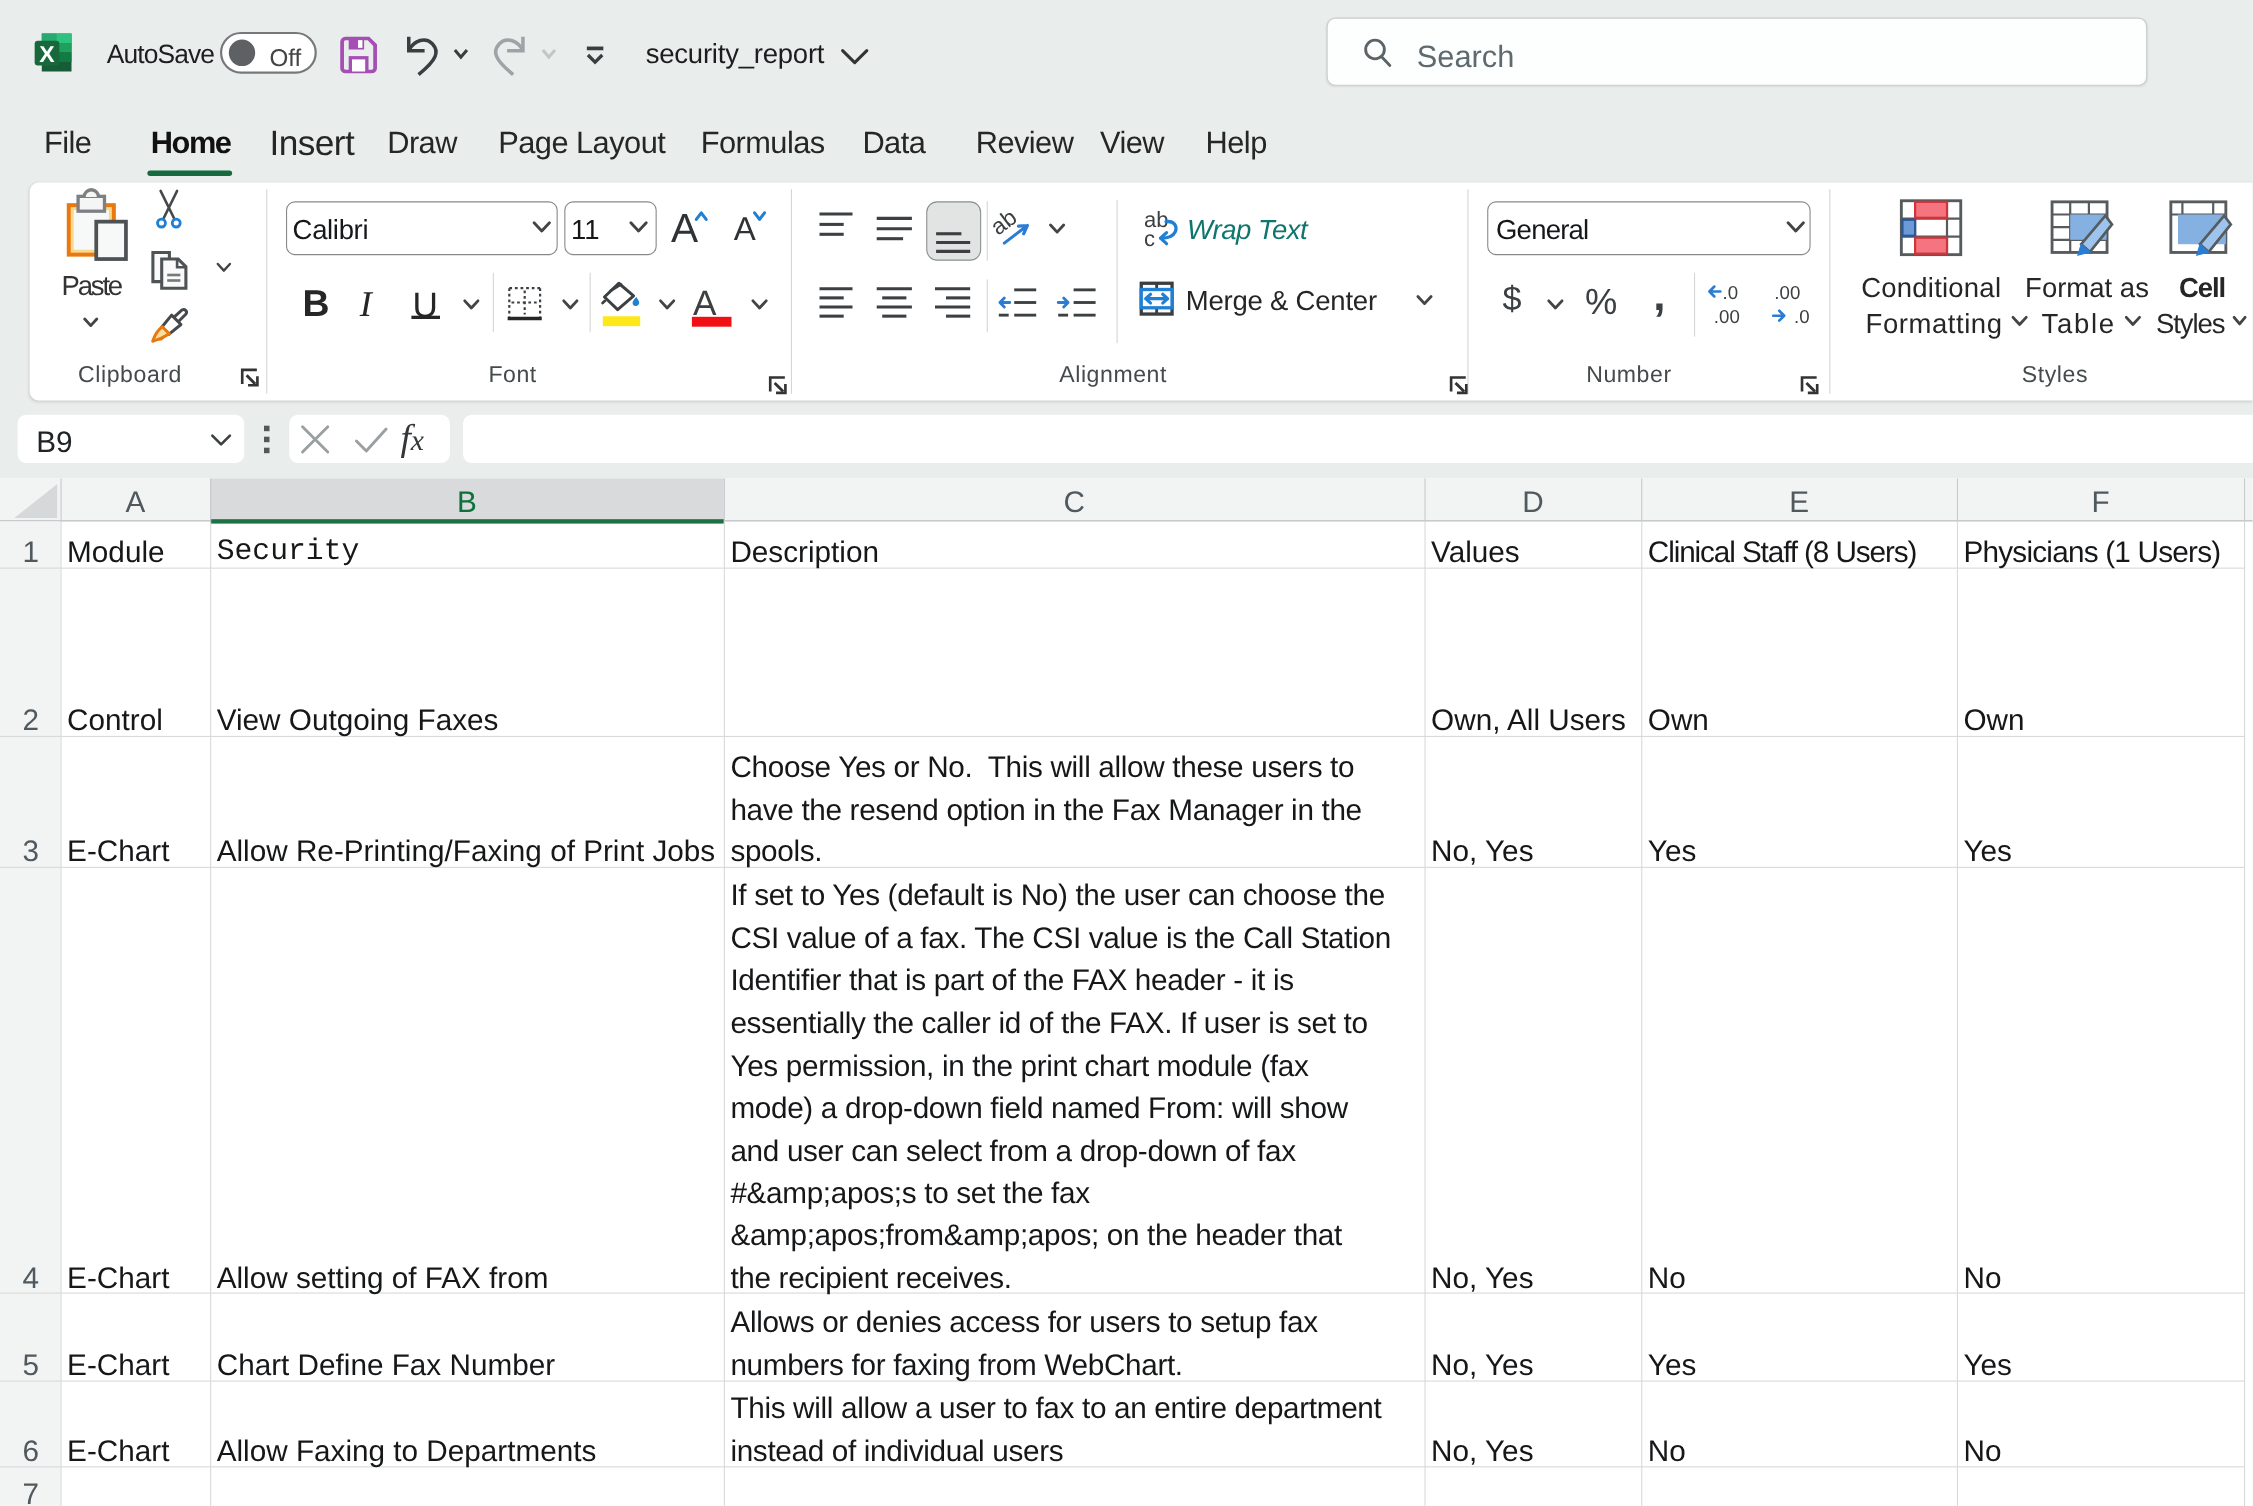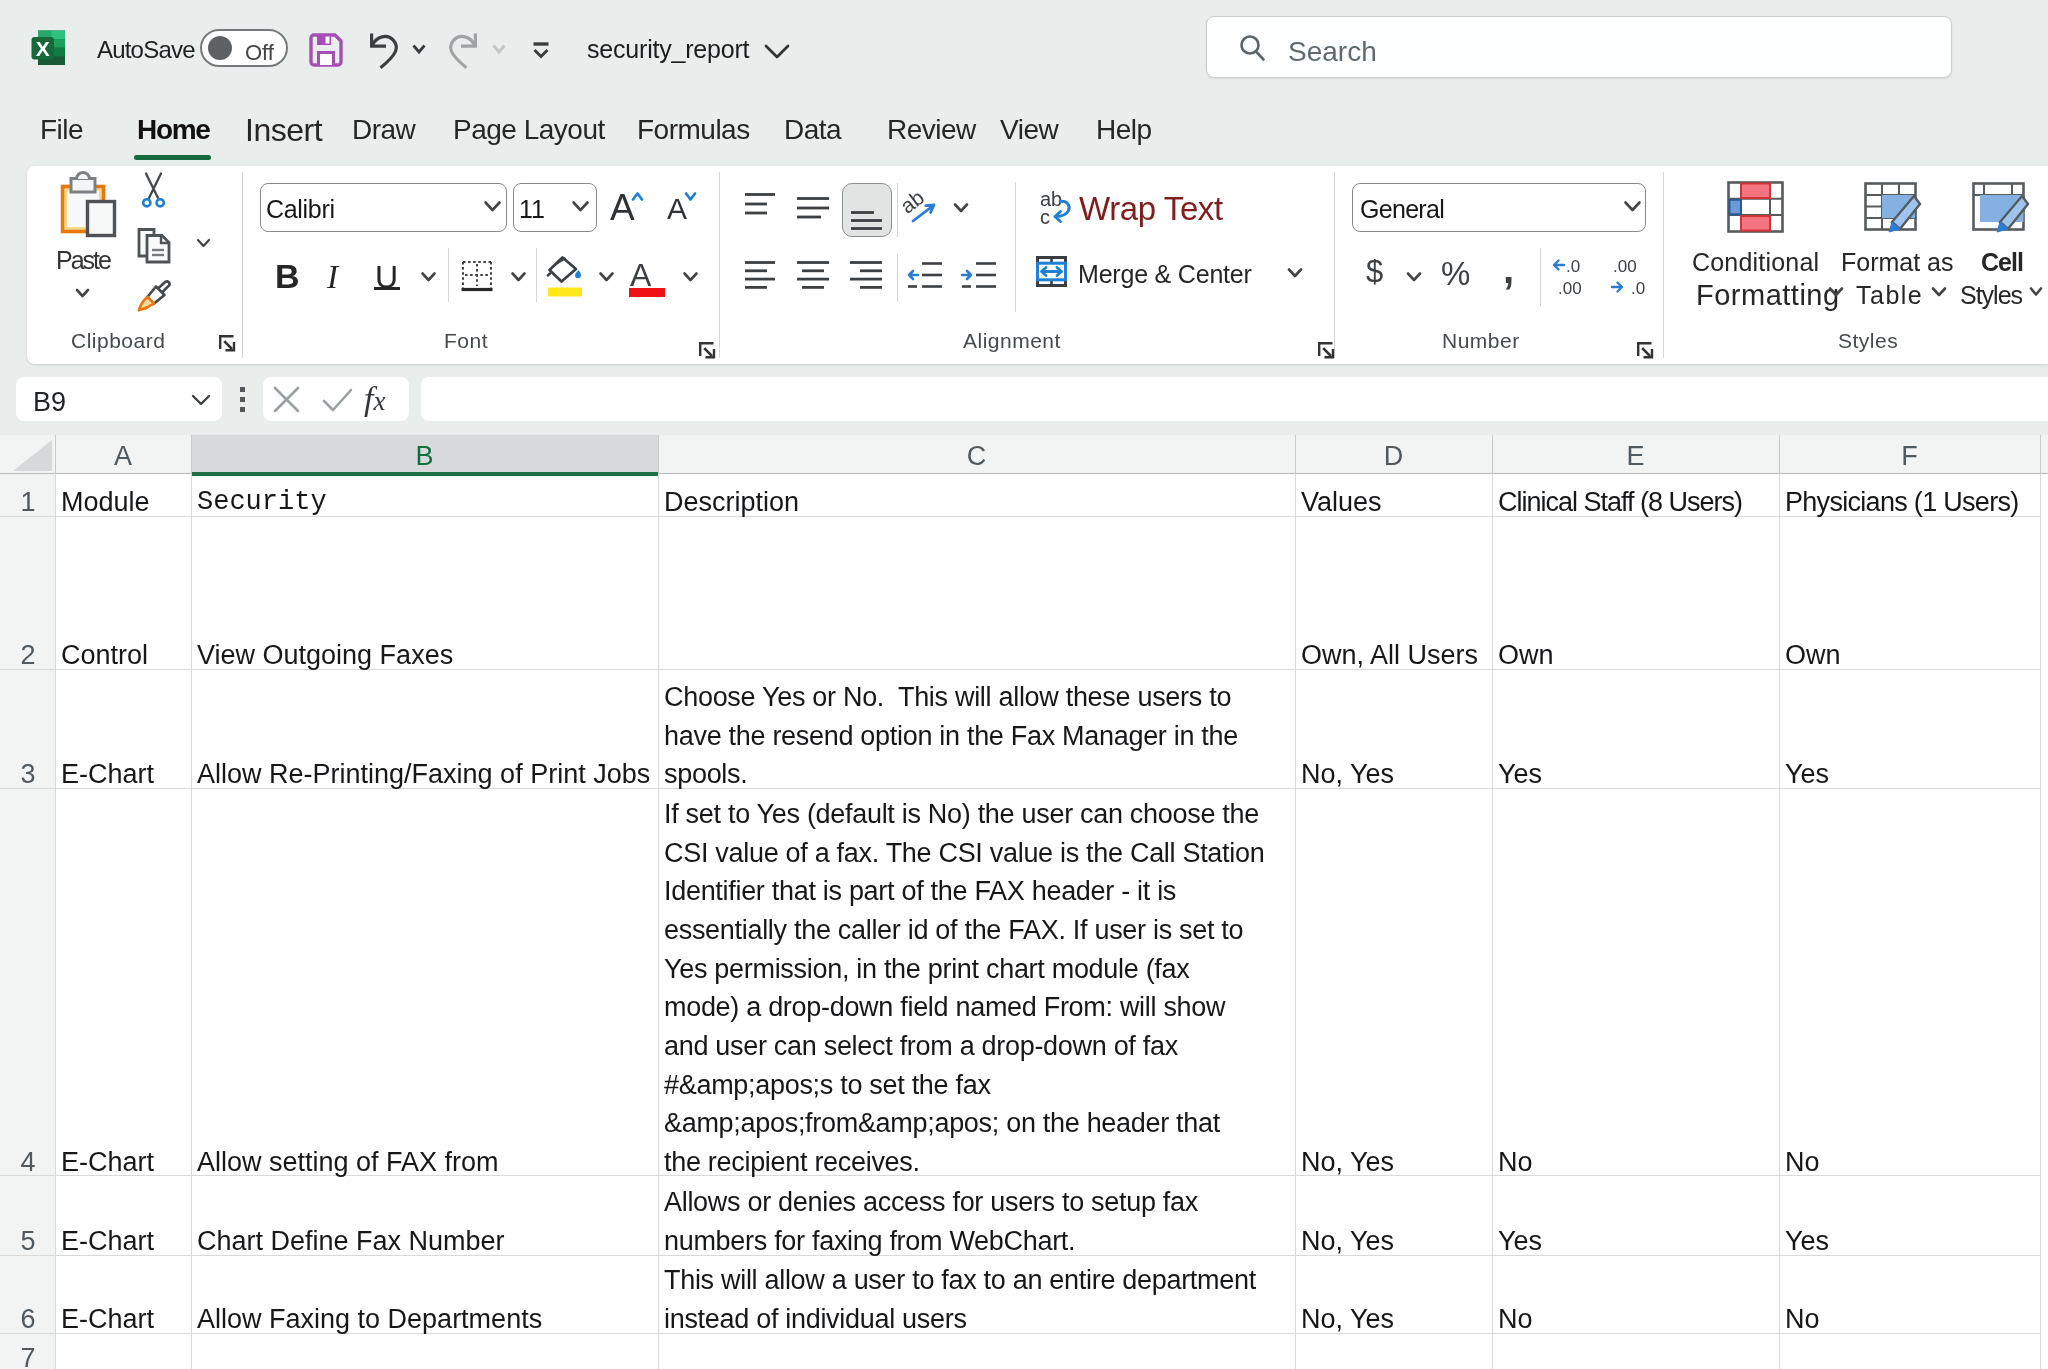--- a/index.html
+++ b/index.html
@@ -279,21 +279,21 @@
   <path d="M0 13 L9 13 M9 13 L5 9 M9 13 L5 17" stroke="#2b7cd3" stroke-width="2.6" fill="none" stroke-linecap="round" stroke-linejoin="round"></path>
 </svg>
 <div class="seplight" style="left:1015px;top:182px;height:130px;"></div>
 
 <svg style="left:1040px;top:191px;" width="32" height="36" viewBox="0 0 32 36">
   <text x="0" y="15" font-size="20" fill="#3c4043" font-family="Liberation Sans">ab</text>
   <text x="0" y="33" font-size="20" fill="#3c4043" font-family="Liberation Sans">c</text>
   <path d="M20 10.5 C27.5 9.5, 30.5 15, 28.5 19.5 C26.5 24, 21.5 25.5, 15.5 25.5" fill="none" stroke="#2180d3" stroke-width="3" stroke-linecap="round"></path>
   <path d="M15 25.5 l5.5-5 M15 25.5 l5.5 5" fill="none" stroke="#2180d3" stroke-width="3" stroke-linecap="round" stroke-linejoin="round"></path>
 </svg>
-<div class="txt" style="left:1079px;top:190px;font-size:33px;letter-spacing:-0.4px;color:#7f1d1d;">Wrap Text</div>
+<div class="txt" style="left:1079px;top:190px;font-size:25px;letter-spacing:-0.4px;color:#0f766e;font-style:italic;">Wrap Text</div>
 
 <svg style="left:1036px;top:256px;" width="31" height="31" viewBox="0 0 31 31">
   <rect x="1.5" y="1.5" width="28" height="28" fill="#fbfbfb" stroke="#3a3e40" stroke-width="3"></rect>
   <line x1="15.5" y1="1.5" x2="15.5" y2="7.5" stroke="#3a3e40" stroke-width="2.6"></line>
   <line x1="15.5" y1="23.5" x2="15.5" y2="29.5" stroke="#3a3e40" stroke-width="2.6"></line>
   <rect x="1.5" y="7.2" width="28" height="16.6" fill="#fbfbfb" stroke="#2180d3" stroke-width="3"></rect>
   <path d="M5.5 15.5 H25.5 M5.5 15.5 l4.5-4 M5.5 15.5 l4.5 4 M25.5 15.5 l-4.5-4 M25.5 15.5 l-4.5 4" fill="none" stroke="#2180d3" stroke-width="2.8" stroke-linejoin="round" stroke-linecap="round"></path>
 </svg>
 <div class="txt" style="left:1078px;top:255px;font-size:25px;letter-spacing:-0.2px;color:#262626;">Merge &amp; Center</div>
 <svg style="left:1288px;top:268px;" width="14" height="10" viewBox="0 0 14 10">
@@ -339,21 +339,21 @@
   <rect x="1.5" y="1.5" width="54" height="49" fill="#fff" stroke="#565b5e" stroke-width="2.6"></rect>
   <line x1="1.5" y1="17.8" x2="55.5" y2="17.8" stroke="#565b5e" stroke-width="2"></line>
   <line x1="1.5" y1="34.1" x2="55.5" y2="34.1" stroke="#565b5e" stroke-width="2"></line>
   <line x1="14" y1="1.5" x2="14" y2="50.5" stroke="#565b5e" stroke-width="2"></line>
   <line x1="43" y1="1.5" x2="43" y2="50.5" stroke="#565b5e" stroke-width="2"></line>
   <rect x="14" y="2.5" width="29" height="14.5" fill="#f4747f" stroke="#d13438" stroke-width="2"></rect>
   <rect x="2.5" y="18.8" width="11.5" height="14.5" fill="#6a9bd8" stroke="#2b5797" stroke-width="2"></rect>
   <rect x="14" y="35.1" width="29" height="14.5" fill="#f4747f" stroke="#d13438" stroke-width="2"></rect>
 </svg>
 <div class="txt" style="left:1692px;top:243px;font-size:25px;letter-spacing:0.2px;color:#262626;">Conditional</div>
-<div class="txt" style="left:1696px;top:276px;font-size:29px;letter-spacing:0.5px;color:#262626;">Formatting</div>
+<div class="txt" style="left:1696px;top:276px;font-size:25px;letter-spacing:0.5px;color:#262626;">Formatting</div>
 <svg style="left:1829px;top:287px;" width="14" height="10" viewBox="0 0 14 10">
     <path class="chev" d="M1 1.5 L7 8 L13 1.5"></path>
   </svg>
 
 <svg style="left:1864px;top:182px;" width="58" height="52" viewBox="0 0 58 52">
   <rect x="1.5" y="1.5" width="50" height="46" fill="#fff" stroke="#565b5e" stroke-width="2.6"></rect>
   <line x1="1.5" y1="13" x2="51.5" y2="13" stroke="#565b5e" stroke-width="2"></line>
   <line x1="1.5" y1="24.5" x2="51.5" y2="24.5" stroke="#565b5e" stroke-width="2"></line>
   <line x1="1.5" y1="36" x2="51.5" y2="36" stroke="#565b5e" stroke-width="2"></line>
   <line x1="18" y1="1.5" x2="18" y2="47.5" stroke="#565b5e" stroke-width="2"></line>

